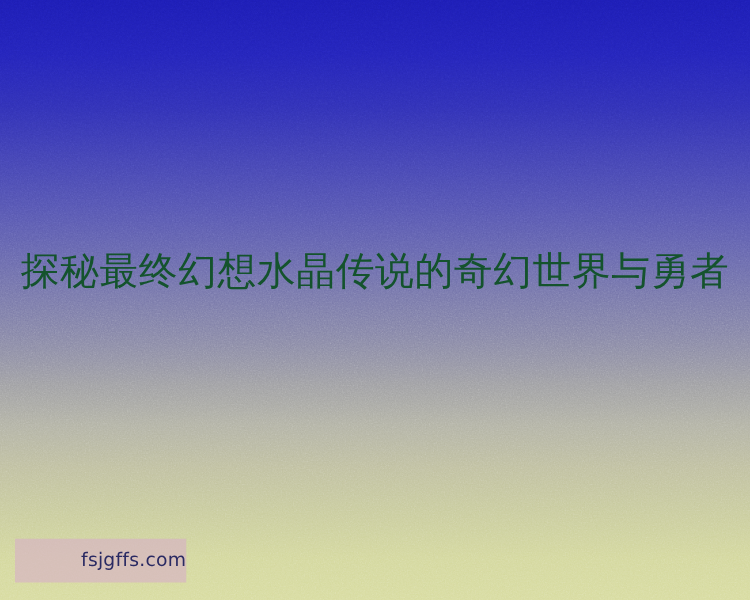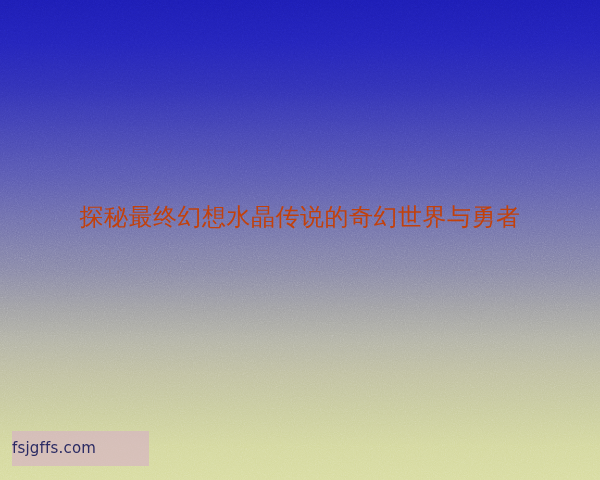--- a/index.html
+++ b/index.html
@@ -63,40 +63,40 @@
     position: absolute;
     left: 0;
     right: 0;
     top: 196px;
     text-align: center;
     padding: 0 14px;
     box-sizing: border-box;
   }
   .title-line {
     display: block;
-    color: #c2410c;
-    font-size: 24px;
+    color: #14532d;
+    font-size: 31px;
     line-height: 42px;
     font-weight: 400;
     letter-spacing: 0.5px;
     white-space: nowrap;
     font-family: "DejaVu Sans", "Liberation Sans", sans-serif;
   }
 
   
   #watermark-badge {
     position: absolute;
     left: 12px;
     top: 431px;
     width: 137px;
     height: 35px;
     background: rgba(214, 176, 198, 0.62);
     display: flex;
     align-items: center;
-    justify-content: flex-start;
+    justify-content: flex-end;
   }
   #watermark-text {
     color: #2a2a63;
     font-size: 15px;
     line-height: 1;
     letter-spacing: 0.2px;
     font-family: "DejaVu Sans", "Liberation Sans", sans-serif;
   }
 </style>
 </head>

